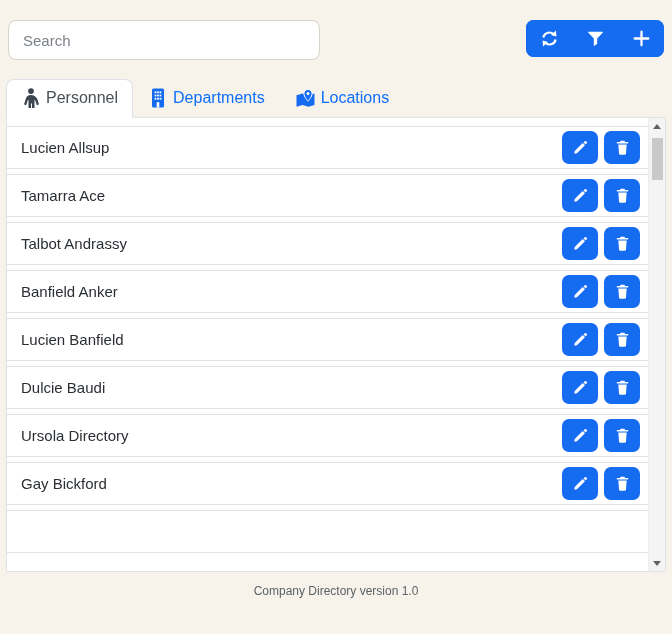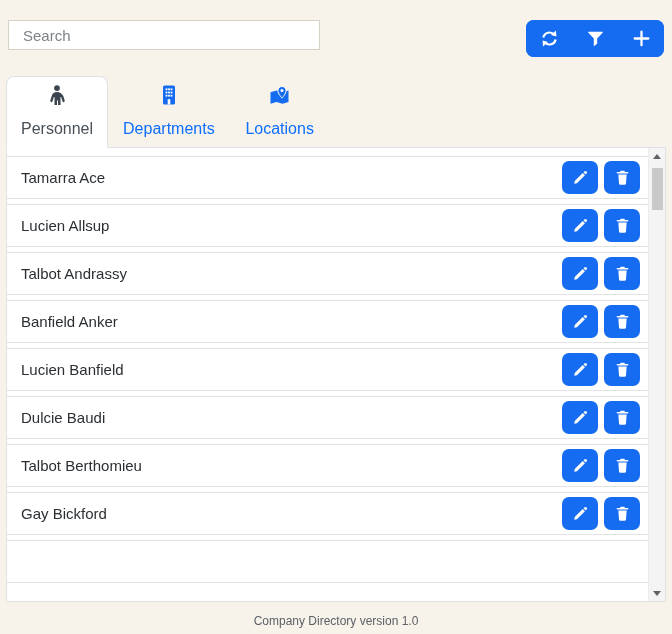--- a/index.html
+++ b/index.html
@@ -8,40 +8,40 @@
     background:#f7f3ea;
     font-family:"Liberation Sans","DejaVu Sans",sans-serif;
     color:#212529;
     overflow:hidden;
   }
   .app { padding:20px 6px 0 6px; width:672px; }
 
   
   .toolbar { display:flex; justify-content:space-between; align-items:flex-start; padding:0 2px; }
   .search {
-    width:312px; height:30px;
-    border:1px solid #d6d2c8; border-radius:0;
+    width:312px; height:40px;
+    border:1px solid #d6d2c8; border-radius:8px;
     padding:0 14px; font-size:15px; background:#fff;
     color:#ef4444; outline:none;
     font-family:"Liberation Sans","DejaVu Sans",sans-serif;
   }
   .search::placeholder { color:#7d8288; }
   .btn-group {
     display:flex; background:#166cf0; border-radius:8px; overflow:hidden; height:37px;
   }
   .btn-group button {
     width:46px; height:37px; background:#166cf0; border:none; cursor:pointer;
     display:flex; align-items:center; justify-content:center; color:#fff;
   }
 
   
   .tabs { display:flex; margin-top:19px; align-items:flex-end; position:relative; z-index:2; }
   .tab {
-    display:flex; flex-direction:column; align-items:center; justify-content:flex-end;
-    gap:15px; padding:8px 14px 9px 14px; min-width:100px; cursor:pointer;
+    display:flex; flex-direction:row; align-items:center; justify-content:flex-end;
+    gap:5px; padding:8px 14px 9px 14px; min-width:100px; cursor:pointer;
     font-size:16px; color:#0d6efd; border:1px solid transparent;
     border-radius:8px 8px 0 0; margin-bottom:-1px;
   }
   .tab .tab-icon { height:20px; display:flex; align-items:flex-end; }
   .tab.active {
     background:#fff; color:#495057;
     border-color:#dee2e6; border-bottom-color:#fff;
   }
 
   
@@ -175,52 +175,52 @@
           </svg>
       </span>
       <span>Locations</span>
     </div>
   </div>
 
   <div class="panel">
     <div class="list" id="personnel-list">
 
       <div class="row">
+        <span class="row-name">Lucien Allsup</span>
+        <div class="row-actions">
+          <button class="icon-btn">
+              <svg width="17" height="17" viewBox="0 0 20 20">
+                <use href="#i-pencil"></use>
+              </svg>
+            </button>
+          <button class="icon-btn">
+              <svg width="17" height="17" viewBox="0 0 20 20">
+                <use href="#i-trash"></use>
+              </svg>
+            </button>
+        </div>
+      </div>
+
+      <div class="row">
         <span class="row-name">Tamarra Ace</span>
         <div class="row-actions">
           <button class="icon-btn">
               <svg width="17" height="17" viewBox="0 0 20 20">
                 <use href="#i-pencil"></use>
               </svg>
             </button>
           <button class="icon-btn">
               <svg width="17" height="17" viewBox="0 0 20 20">
                 <use href="#i-trash"></use>
               </svg>
             </button>
         </div>
       </div>
 
       <div class="row">
-        <span class="row-name">Lucien Allsup</span>
-        <div class="row-actions">
-          <button class="icon-btn">
-              <svg width="17" height="17" viewBox="0 0 20 20">
-                <use href="#i-pencil"></use>
-              </svg>
-            </button>
-          <button class="icon-btn">
-              <svg width="17" height="17" viewBox="0 0 20 20">
-                <use href="#i-trash"></use>
-              </svg>
-            </button>
-        </div>
-      </div>
-
-      <div class="row">
         <span class="row-name">Talbot Andrassy</span>
         <div class="row-actions">
           <button class="icon-btn">
               <svg width="17" height="17" viewBox="0 0 20 20">
                 <use href="#i-pencil"></use>
               </svg>
             </button>
           <button class="icon-btn">
               <svg width="17" height="17" viewBox="0 0 20 20">
                 <use href="#i-trash"></use>
@@ -272,21 +272,21 @@
             </button>
           <button class="icon-btn">
               <svg width="17" height="17" viewBox="0 0 20 20">
                 <use href="#i-trash"></use>
               </svg>
             </button>
         </div>
       </div>
 
       <div class="row">
-        <span class="row-name">Talbot Berthomieu</span>
+        <span class="row-name">Ursola Directory</span>
         <div class="row-actions">
           <button class="icon-btn">
               <svg width="17" height="17" viewBox="0 0 20 20">
                 <use href="#i-pencil"></use>
               </svg>
             </button>
           <button class="icon-btn">
               <svg width="17" height="17" viewBox="0 0 20 20">
                 <use href="#i-trash"></use>
               </svg>

